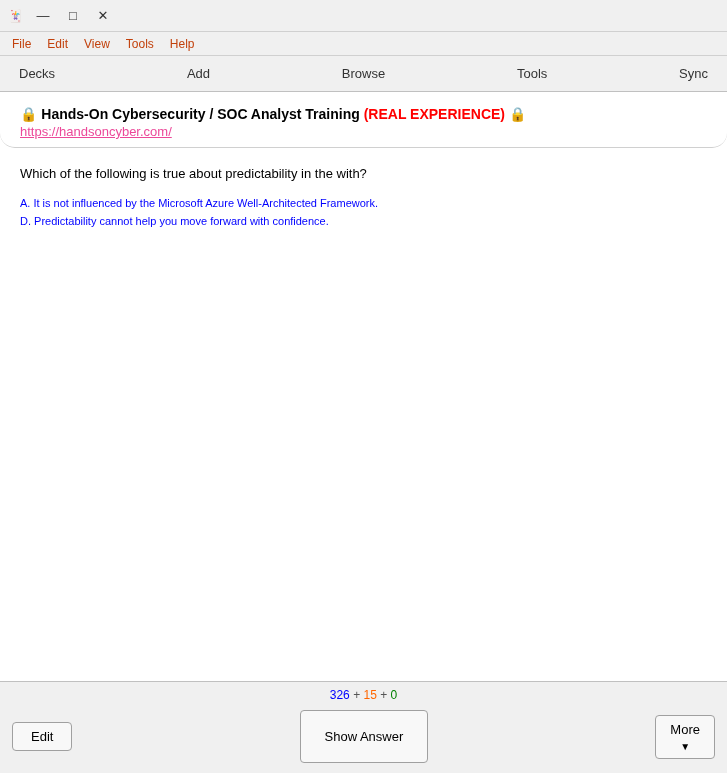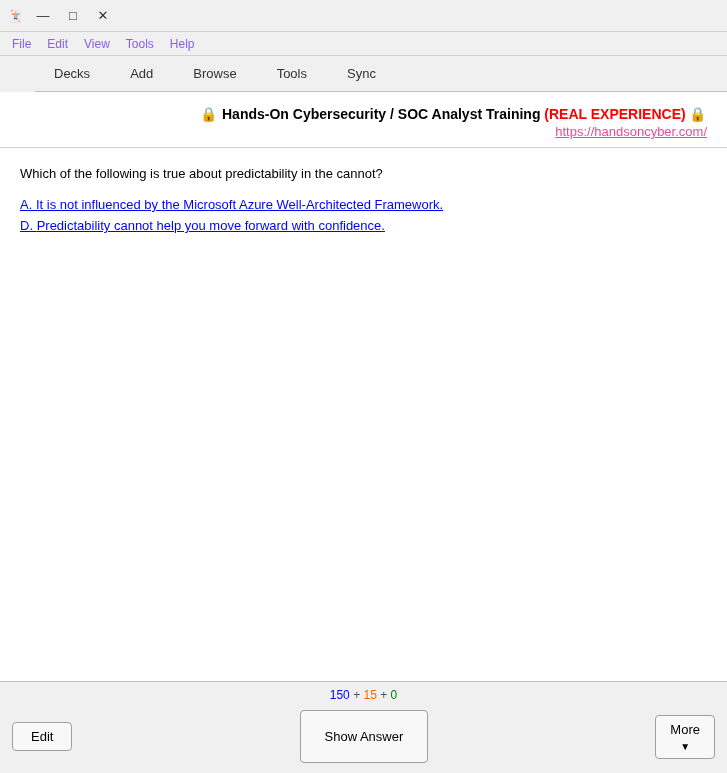--- a/index.html
+++ b/index.html
@@ -63,34 +63,33 @@
       display: flex;
       align-items: center;
       padding: 0 4px;
       border-bottom: 1px solid #d0d0d0;
       flex-shrink: 0;
     }
     .menu-item {
       padding: 2px 8px;
       font-size: 12px;
       cursor: pointer;
-      color: #8b5cf6;
+      color: #c2410c;
     }
 
     
     .nav-tabs {
       background: #f0f0f0;
       height: 36px;
       display: flex;
       align-items: center;
-      justify-content: flex-start;
+      justify-content: space-between;
       gap: 2px;
       border-bottom: 1px solid #c0c0c0;
       flex-shrink: 0;
-      margin-left: 35px;
     }
     .nav-tab {
       padding: 4px 18px;
       font-size: 13px;
       cursor: pointer;
       color: #333;
       border: 1px solid transparent;
       border-radius: 4px;
       background: transparent;
     }
@@ -99,23 +98,24 @@
     .main-content {
       flex: 1;
       background: #ffffff;
       display: flex;
       flex-direction: column;
       overflow: hidden;
     }
 
     
     .card-header {
-      text-align: right;
+      text-align: left;
       padding: 14px 20px 8px;
       border-bottom: 1px solid #d0d0d0;
+      border-radius: 15px;
     }
     .card-header-title {
       font-size: 14px;
       font-weight: bold;
       color: #000;
     }
     .card-header-title .real-experience {
       color: #ff0000;
     }
     .card-header-url {
@@ -132,23 +132,22 @@
       flex: 1;
       padding: 18px 20px;
       overflow-y: auto;
     }
     .question-text {
       font-size: 13px;
       color: #000;
       margin-bottom: 16px;
     }
     .answer-option {
-      font-size: 13px;
+      font-size: 11px;
       margin-bottom: 6px;
-      text-decoration: underline;
     }
     .answer-option.blue {
       color: #0000ff;
     }
 
     
     .bottom-bar {
       background: #f0f0f0;
       border-top: 1px solid #c0c0c0;
       flex-shrink: 0;
@@ -226,35 +225,35 @@
     <div class="card-header-title">
       <span>🔒</span>
       <span>Hands-On Cybersecurity / SOC Analyst Training</span>
       <span class="real-experience">(REAL EXPERIENCE)</span>
       <span>🔒</span>
     </div>
     <a class="card-header-url">https://handsoncyber.com/</a>
   </div>
 
   <div class="card-body">
-    <p class="question-text">Which of the following is true about predictability in the cannot?</p>
+    <p class="question-text">Which of the following is true about predictability in the with?</p>
 
     <div class="answer-option blue">
       <span>A. </span><span>It is not influenced by the Microsoft Azure Well-Architected Framework.</span>
     </div>
     <div class="answer-option blue">
       <span>D. </span><span>Predictability cannot help you move forward with confidence.</span>
     </div>
   </div>
 
 </div>
 
 <div class="bottom-bar">
   <div class="card-counts">
-    <span class="count-blue">150</span>
+    <span class="count-blue">326</span>
     <span class="count-separator"> + </span>
     <span class="count-red">15</span>
     <span class="count-separator"> + </span>
     <span class="count-green">0</span>
   </div>
   <div class="bottom-buttons">
     <button class="btn">Edit</button>
     <button class="btn btn-show-answer">Show Answer</button>
     <button class="btn btn-more">
       <span>More</span>

